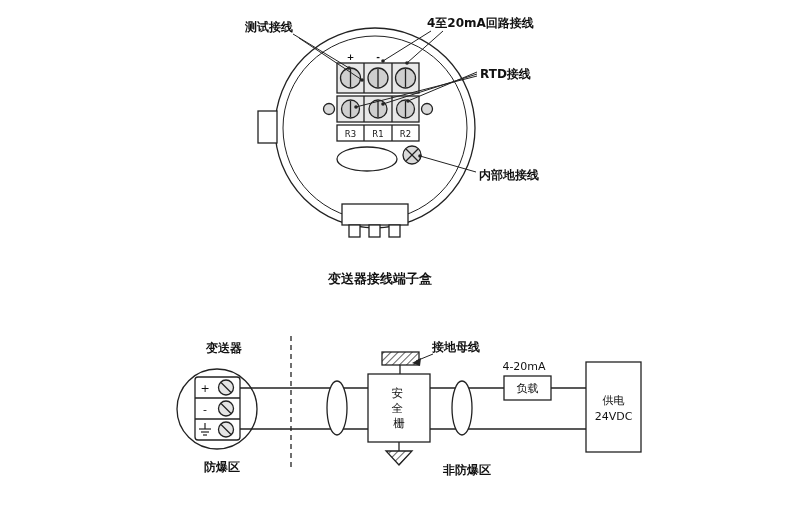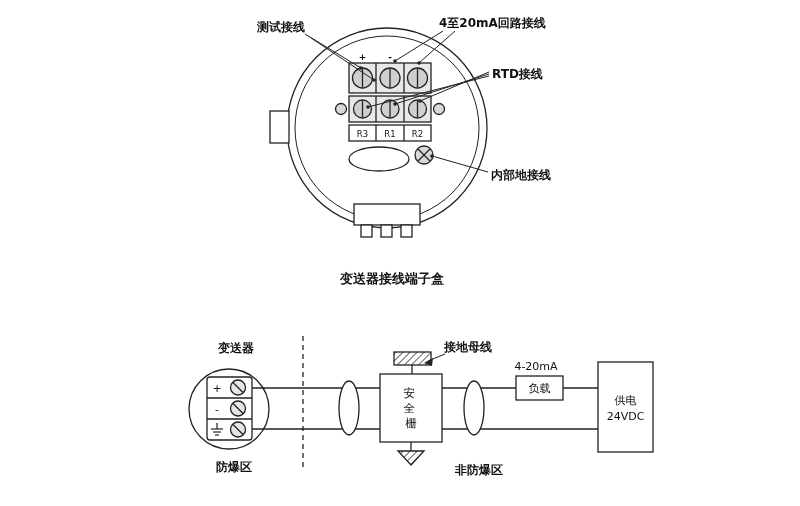--- a/index.html
+++ b/index.html
@@ -1,17 +1,17 @@
 <!DOCTYPE html>
 <html><head>
 <meta charset="utf-8">
 <style>
   html,body{margin:0;padding:0;background:#ffffff;}
   .page{position:relative;width:706px;height:506px;background:#ffffff;overflow:hidden;
-        font-family:"DejaVu Sans","Liberation Sans",sans-serif;padding-left:12px;}
+        font-family:"DejaVu Sans","Liberation Sans",sans-serif;}
   svg text{fill:#111;}
   .lbl{font-size:12px;font-weight:600;}
   .lbl-sm{font-size:8.5px;font-weight:400;}
   .mark{font-size:9px;font-weight:700;}
   .caption{font-size:13px;font-weight:700;}
   .boxtxt{font-size:11px;font-weight:400;}
   .vert{font-size:11.5px;font-weight:400;}
 </style>
 </head>
 <body>

